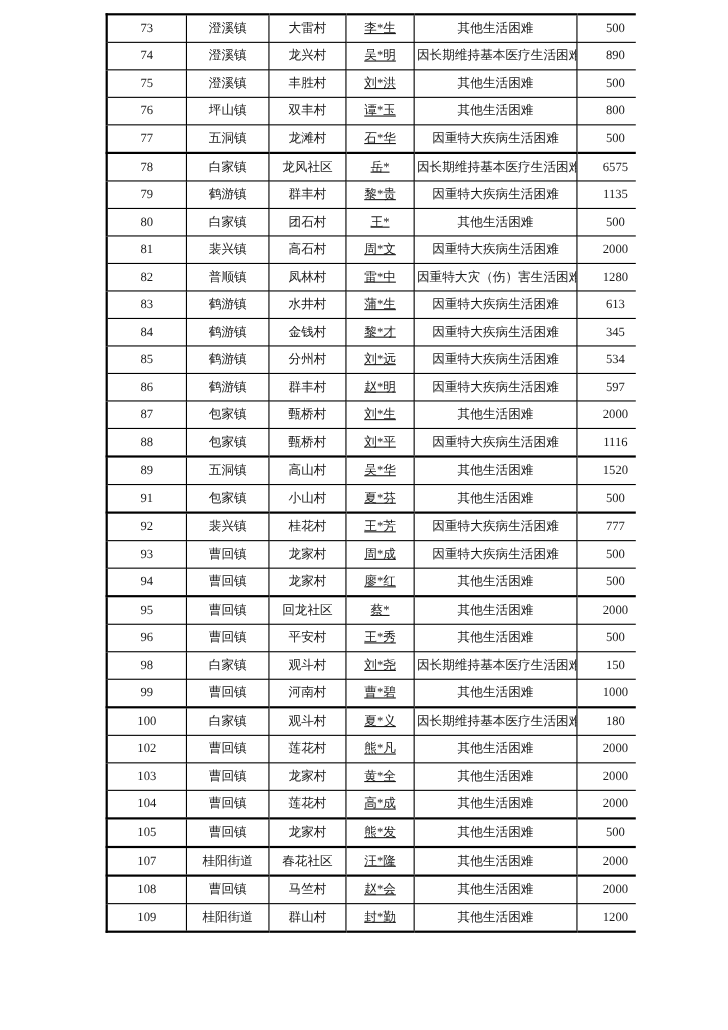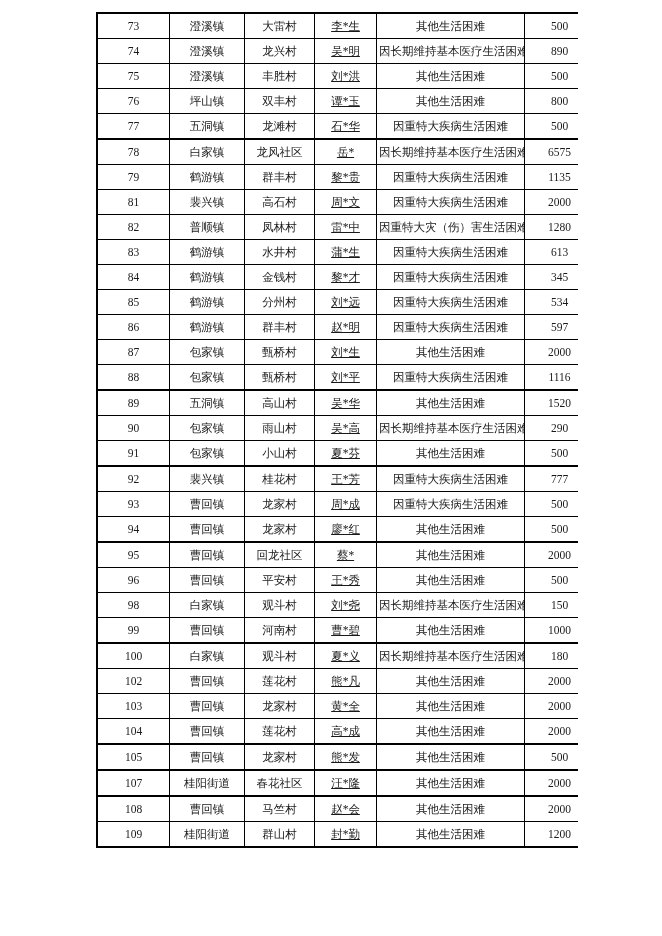--- a/index.html
+++ b/index.html
@@ -118,20 +118,28 @@
           </tr>
           <tr>
             <td class="c-id">79</td>
             <td class="c-town">鹤游镇</td>
             <td class="c-village">群丰村</td>
             <td class="c-name">黎*贵</td>
             <td class="c-reason">因重特大疾病生活困难</td>
             <td class="c-amount">1135</td>
           </tr>
           <tr>
+            <td class="c-id">80</td>
+            <td class="c-town">白家镇</td>
+            <td class="c-village">团石村</td>
+            <td class="c-name">王*</td>
+            <td class="c-reason">其他生活困难</td>
+            <td class="c-amount">500</td>
+          </tr>
+          <tr>
             <td class="c-id">81</td>
             <td class="c-town">裴兴镇</td>
             <td class="c-village">高石村</td>
             <td class="c-name">周*文</td>
             <td class="c-reason">因重特大疾病生活困难</td>
             <td class="c-amount">2000</td>
           </tr>
           <tr>
             <td class="c-id">82</td>
             <td class="c-town">普顺镇</td>
@@ -189,28 +197,20 @@
             <td class="c-amount">1116</td>
           </tr>
           <tr class="thick-top">
             <td class="c-id">89</td>
             <td class="c-town">五洞镇</td>
             <td class="c-village">高山村</td>
             <td class="c-name">吴*华</td>
             <td class="c-reason">其他生活困难</td>
             <td class="c-amount">1520</td>
           </tr>
-          <tr>
-            <td class="c-id">90</td>
-            <td class="c-town">包家镇</td>
-            <td class="c-village">雨山村</td>
-            <td class="c-name">吴*高</td>
-            <td class="c-reason">因长期维持基本医疗生活困难</td>
-            <td class="c-amount">290</td>
-          </tr>
           <tr class="thick-bottom">
             <td class="c-id">91</td>
             <td class="c-town">包家镇</td>
             <td class="c-village">小山村</td>
             <td class="c-name">夏*芬</td>
             <td class="c-reason">其他生活困难</td>
             <td class="c-amount">500</td>
           </tr>
           <tr class="thick-top">
             <td class="c-id">92</td>

